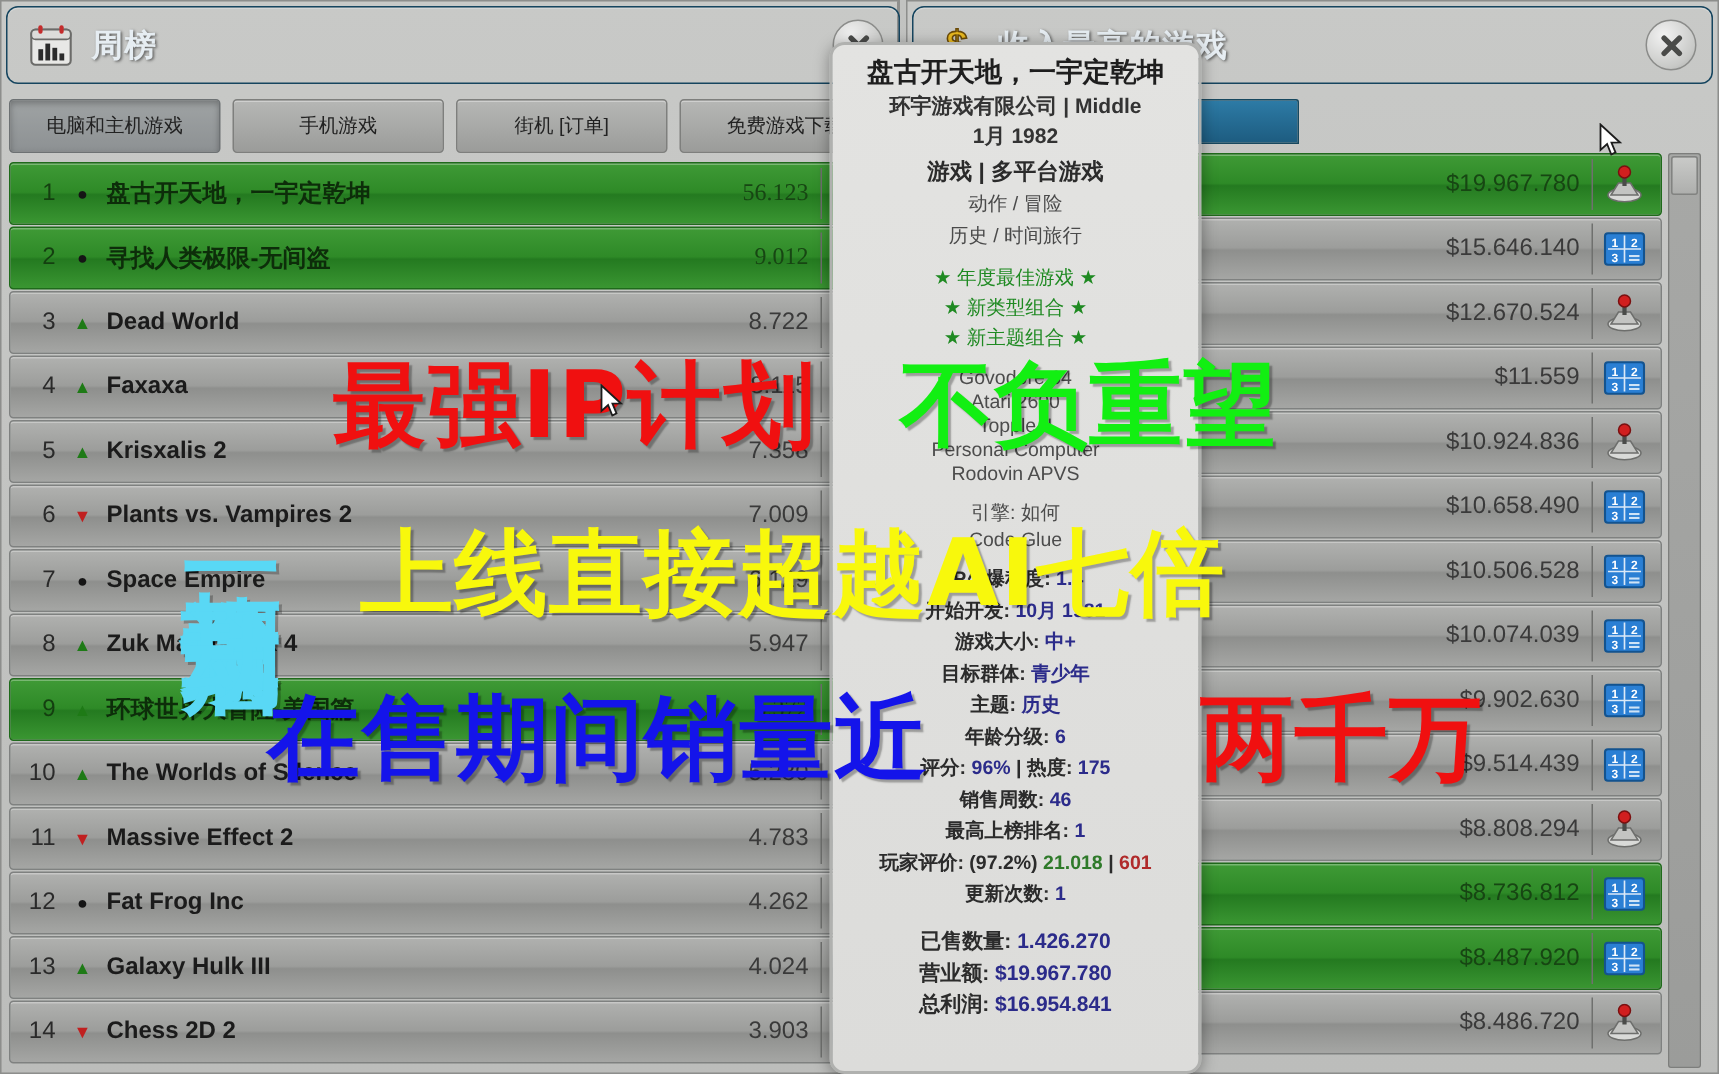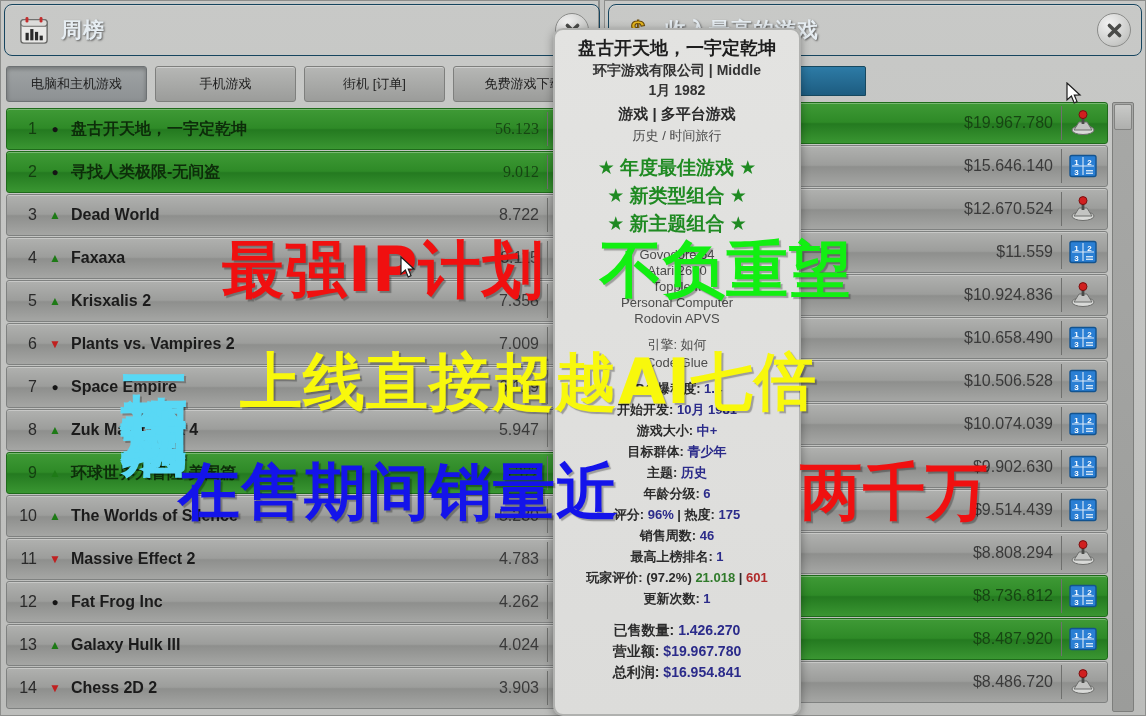--- a/index.html
+++ b/index.html
@@ -114,21 +114,21 @@
              border:2px solid #b0b1af; border-radius:10px;
              box-shadow: 0 2px 10px rgba(0,0,0,.35);
              padding:6px 8px 4px; overflow:hidden; text-align:center;
              color:#3a3a3a; }
   #tooltip .tt-title { font-size:18px; font-weight:bold; color:#1e1e1e;
                        line-height:1.15; margin-top:2px; }
   #tooltip .tt-pub { font-size:14px; font-weight:bold; color:#333; margin-top:3px; }
   #tooltip .tt-date { font-size:14px; font-weight:bold; color:#333; margin-top:2px; }
   #tooltip .tt-type { font-size:15px; font-weight:bold; color:#2b2b2b; margin-top:5px; }
   #tooltip .tt-genre { font-size:13px; color:#4a4a4a; margin-top:3px; }
-  #tooltip .tt-award { font-size:19px; font-weight:bold; color:#1f8a22; margin-top:2px; }
+  #tooltip .tt-award { font-size:13px; font-weight:normal; color:#1f8a22; margin-top:2px; }
   #tooltip .tt-awards { margin-top:10px; }
   #tooltip .tt-platforms { margin-top:10px; }
   #tooltip .tt-plat { font-size:13px; color:#4c4c4c; margin-top:1px; }
   #tooltip .tt-engine { margin-top:10px; }
   #tooltip .tt-eng { font-size:13px; color:#4c4c4c; margin-top:1px; }
   #tooltip .tt-stats { margin-top:10px; }
   #tooltip .st { font-size:13px; color:#2b2b2b; margin-top:3px; font-weight:bold; }
   #tooltip .st .v { color:#2b2b8a; font-weight:bold; }
   #tooltip .st .vg { color:#2f7a2a; }
   #tooltip .st .vr { color:#b02a2a; }
@@ -651,20 +651,21 @@
     <div class="scrolltrack">
       <div class="scrollthumb"></div>
     </div>
   </div>
 
   <div id="tooltip">
     <div class="tt-title">盘古开天地，一宇定乾坤</div>
     <div class="tt-pub">环宇游戏有限公司 | Middle</div>
     <div class="tt-date">1月 1982</div>
     <div class="tt-type">游戏 | 多平台游戏</div>
+    <div class="tt-genre">动作 / 冒险</div>
     <div class="tt-genre">历史 / 时间旅行</div>
 
     <div class="tt-awards">
       <div class="tt-award">★ 年度最佳游戏 ★</div>
       <div class="tt-award">★ 新类型组合 ★</div>
       <div class="tt-award">★ 新主题组合 ★</div>
     </div>
 
     <div class="tt-platforms">
       <div class="tt-plat">Govodore 64</div>

